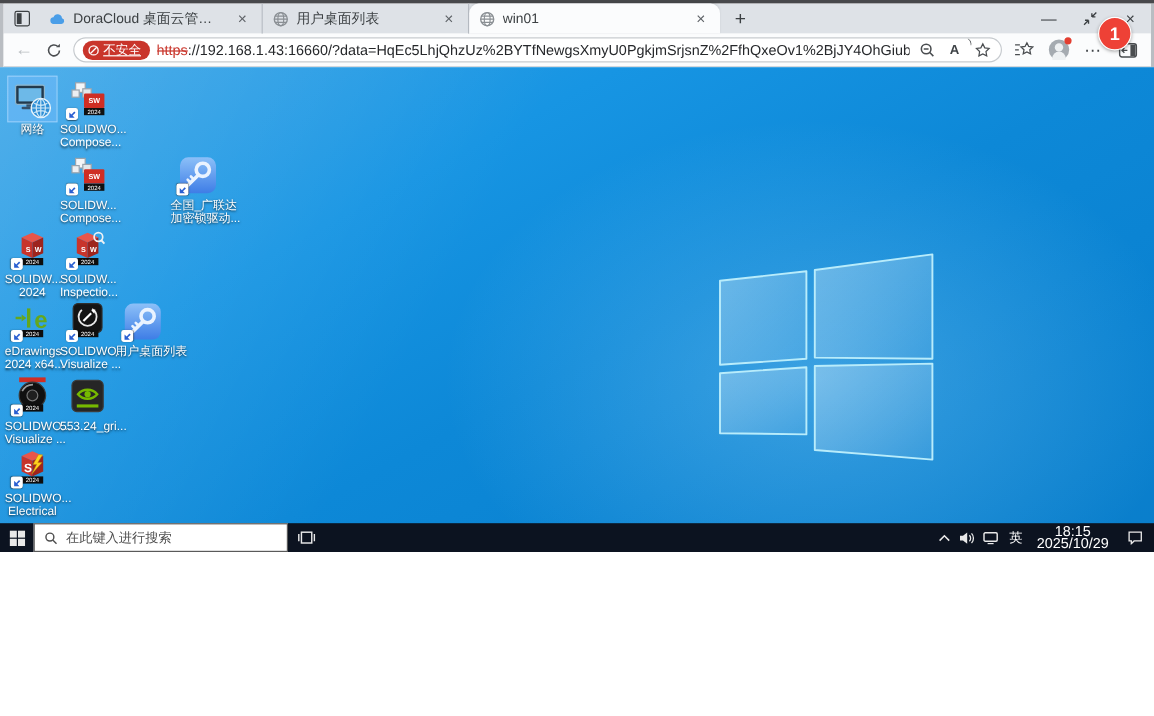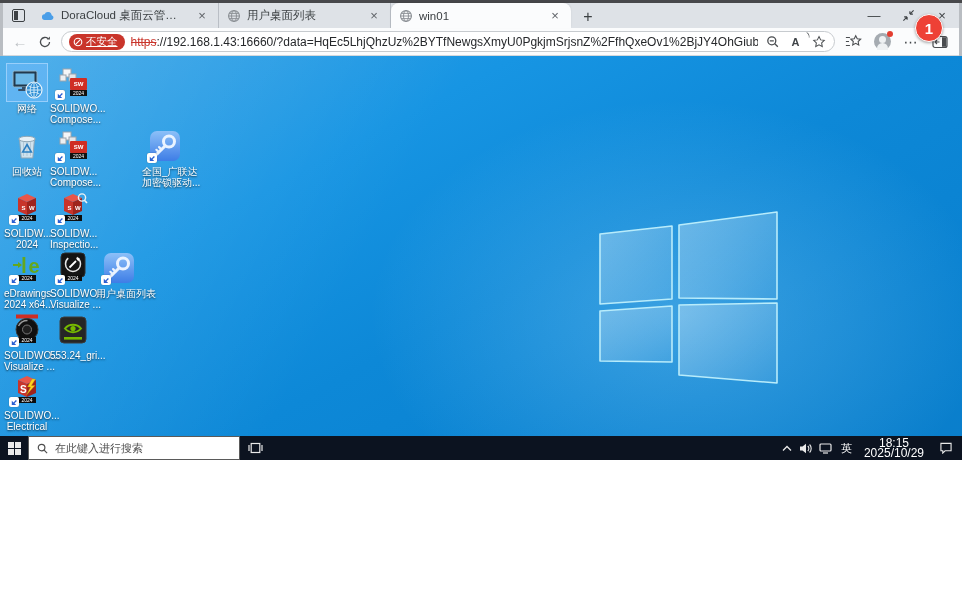--- a/index.html
+++ b/index.html
@@ -96,21 +96,21 @@
       <div class="tab inactive" style="width:172px">
         <svg width="14" height="14" viewBox="0 0 16 16">
             <circle cx="8" cy="8" r="6.2" fill="none" stroke="#8a8f94" stroke-width="1.3"></circle>
             <ellipse cx="8" cy="8" rx="2.8" ry="6.2" fill="none" stroke="#8a8f94" stroke-width="1.1"></ellipse>
             <path d="M1.8 8h12.4M2.6 5h10.8M2.6 11h10.8" stroke="#8a8f94" stroke-width="1.1"></path>
           </svg>
         <span class="title">用户桌面列表</span>
         <span class="close">×</span>
       </div>
 
-      <div class="tab active" style="width:180px">
+      <div class="tab active" style="width:209px">
         <svg width="14" height="14" viewBox="0 0 16 16">
             <circle cx="8" cy="8" r="6.2" fill="none" stroke="#8a8f94" stroke-width="1.3"></circle>
             <ellipse cx="8" cy="8" rx="2.8" ry="6.2" fill="none" stroke="#8a8f94" stroke-width="1.1"></ellipse>
             <path d="M1.8 8h12.4M2.6 5h10.8M2.6 11h10.8" stroke="#8a8f94" stroke-width="1.1"></path>
           </svg>
         <span class="title">win01</span>
         <span class="close">×</span>
       </div>
 
       <div class="newtab">+</div>
@@ -236,34 +236,20 @@
               <polygon points="2,8 2,3 4,5 6.6,2.2 7.8,3.4 5,6 7,8" fill="#2a5fd1"></polygon>
             </svg>
           </span>
       </div>
       <div class="lbl">
           <span>SOLIDWO...</span>
           <span>Compose...</span>
         </div>
     </div>
 
-    <div class="dicon" style="left:4px;top:71px">
-      <div class="gbox">
-        <svg class="g" viewBox="0 0 34 34">
-          <path d="M9.5 10 L24.5 10 L22.8 29 L11.2 29 Z" fill="#cfe2ee" stroke="#8fa6b5"></path>
-          <path d="M13.5 12.5 V27 M17 12.5 V27 M20.5 12.5 V27" stroke="#b3c8d6"></path>
-          <ellipse cx="17" cy="10" rx="8.2" ry="2.7" fill="#e8f1f7" stroke="#8fa6b5"></ellipse>
-          <path d="M17 15.5 L21.3 23 H12.7 Z" fill="none" stroke="#2d7fc1" stroke-width="1.6"></path>
-        </svg>
-      </div>
-      <div class="lbl">
-          <span>回收站</span>
-          <span></span>
-        </div>
-    </div>
 
     <div class="dicon" style="left:50px;top:71px">
       <div class="gbox">
         <svg class="g" viewBox="0 0 34 34">
           <rect x="7" y="3" width="8" height="8" fill="#f4f6f8" stroke="#9aa4ad"></rect>
             <rect x="13" y="8" width="7" height="7" fill="#e2e7eb" stroke="#9aa4ad"></rect>
             <rect x="4" y="9" width="6" height="6" fill="#eceff2" stroke="#9aa4ad"></rect>
           <rect x="14" y="12" width="17" height="12" rx="1" fill="#cf2e24"></rect>
             <text x="22.5" y="20" font-size="6" font-weight="bold" fill="#fff" text-anchor="middle">SW</text>
           <rect x="14" y="24" width="17" height="6" fill="#111"></rect>

